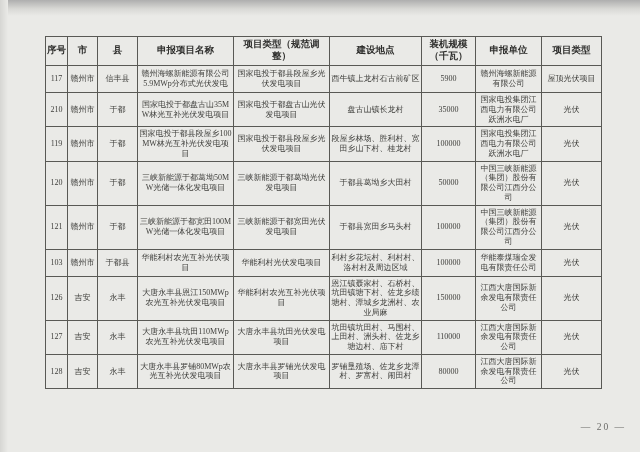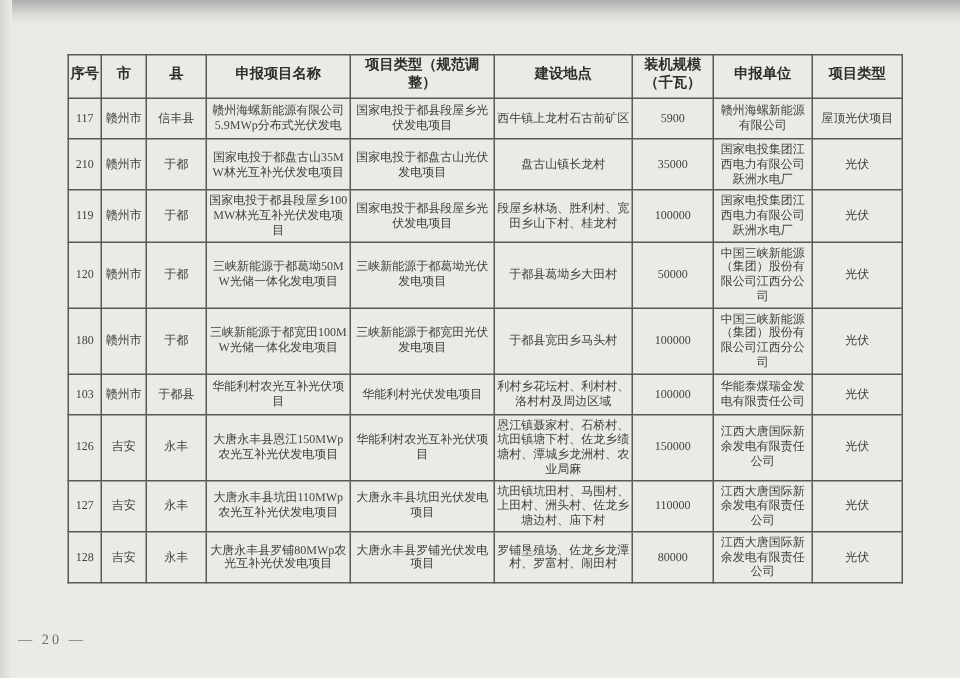--- a/index.html
+++ b/index.html
@@ -65,21 +65,21 @@
   col.c-adjusted { width: 96px; }
   col.c-location { width: 92px; }
   col.c-capacity { width: 54px; }
   col.c-unit     { width: 66px; }
   col.c-type     { width: 60px; }
   .page-footer {
     position: absolute;
     left: 0;
     right: 14px;
     top: 422px;
-    text-align: left;
+    text-align: right;
     font-size: 9.5px;
     letter-spacing: 2px;
     color: #6b6b68;
     padding-left: 12px;
   }
 </style>
 </head>
 <body>
 
 <div class="scan-edge-top"></div>
@@ -150,21 +150,21 @@
         <td>赣州市</td>
         <td>于都</td>
         <td>三峡新能源于都葛坳50MW光储一体化发电项目</td>
         <td>三峡新能源于都葛坳光伏发电项目</td>
         <td>于都县葛坳乡大田村</td>
         <td>50000</td>
         <td>中国三峡新能源（集团）股份有限公司江西分公司</td>
         <td>光伏</td>
       </tr>
       <tr>
-        <td>180</td>
+        <td>121</td>
         <td>赣州市</td>
         <td>于都</td>
         <td>三峡新能源于都宽田100MW光储一体化发电项目</td>
         <td>三峡新能源于都宽田光伏发电项目</td>
         <td>于都县宽田乡马头村</td>
         <td>100000</td>
         <td>中国三峡新能源（集团）股份有限公司江西分公司</td>
         <td>光伏</td>
       </tr>
       <tr>

